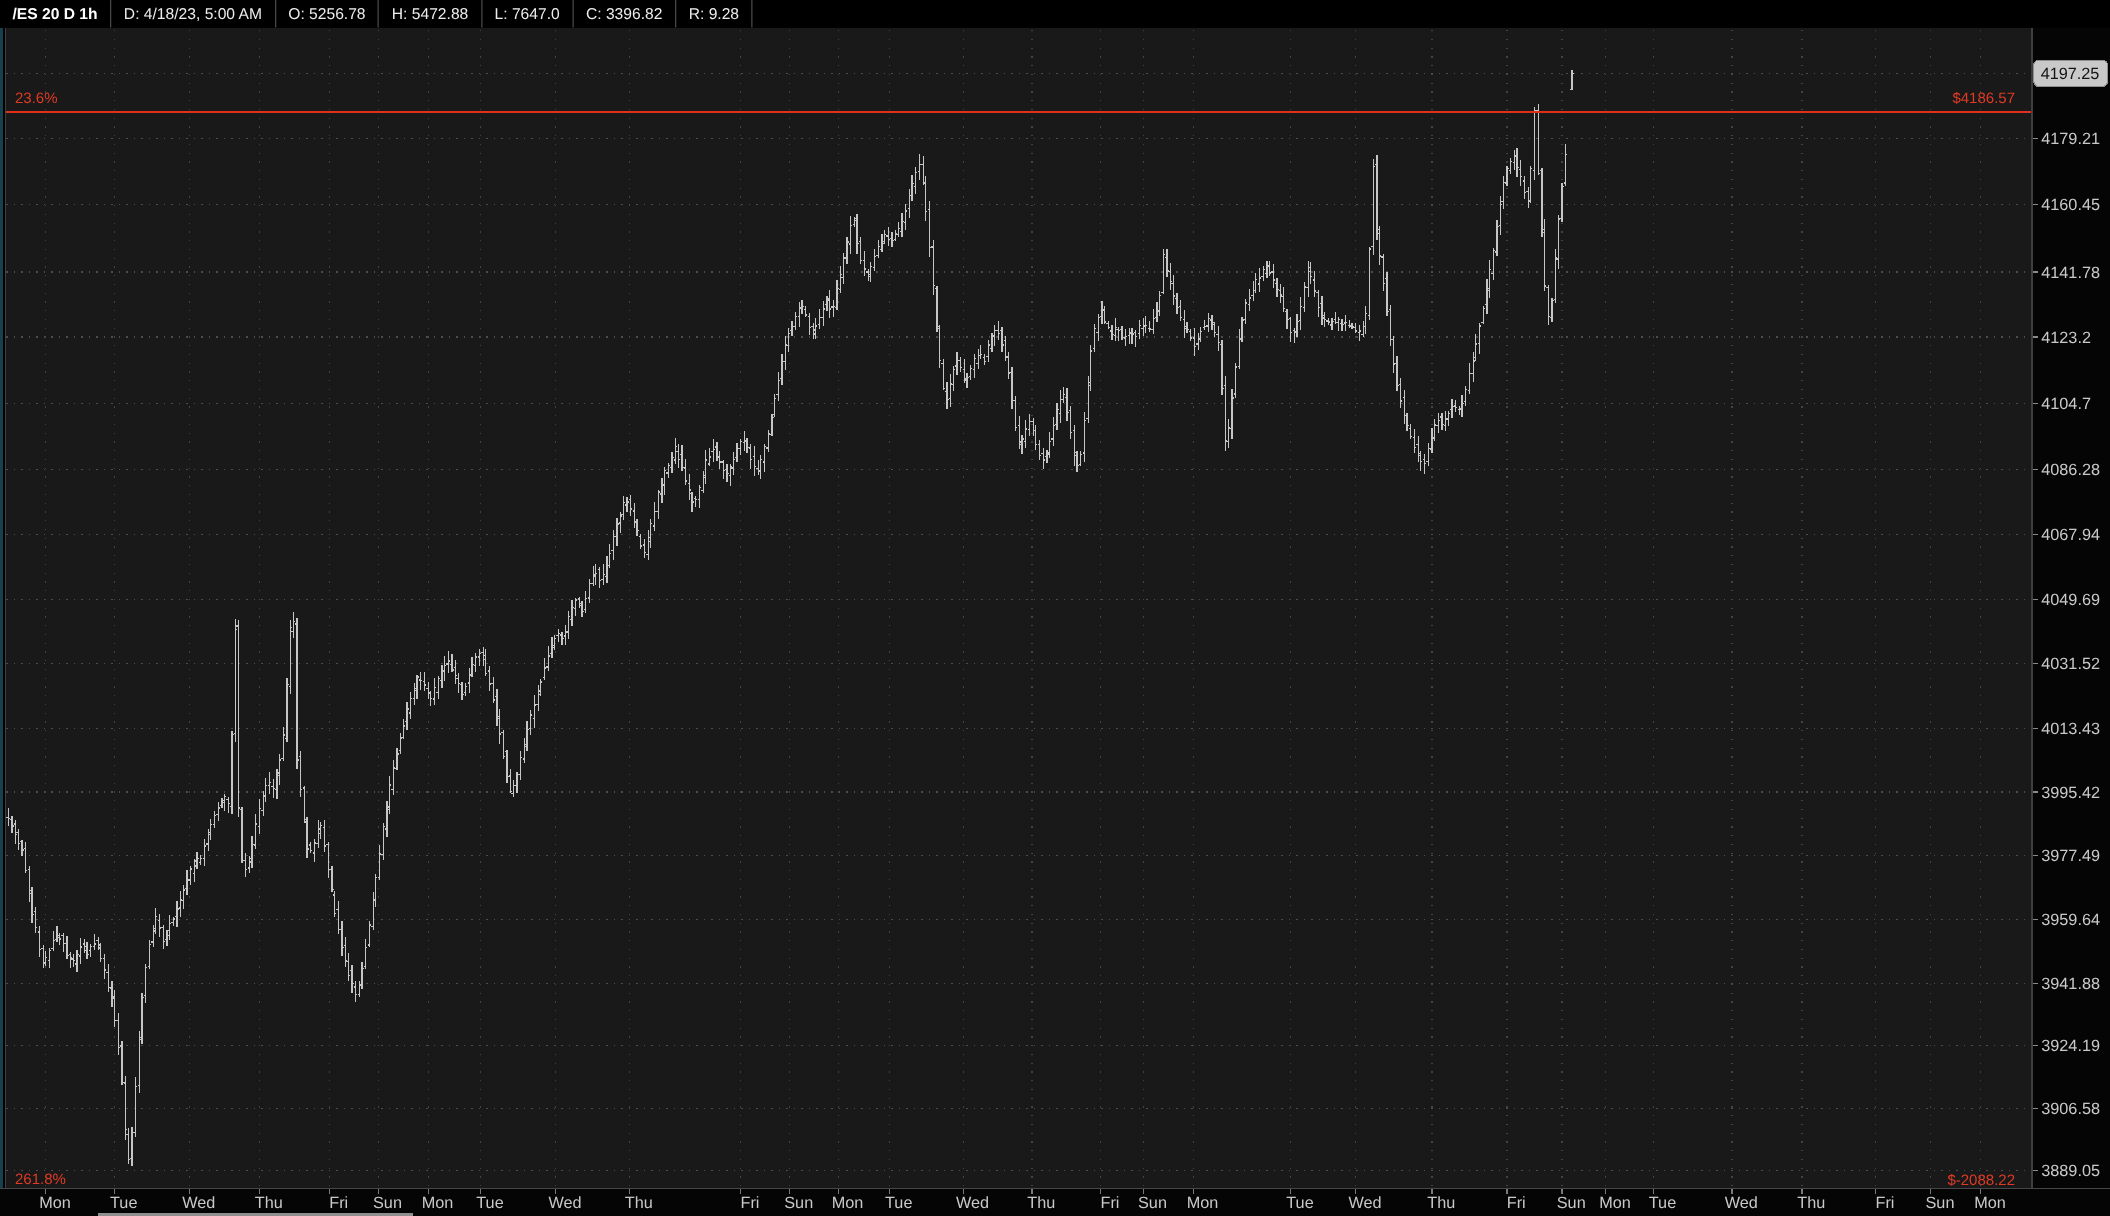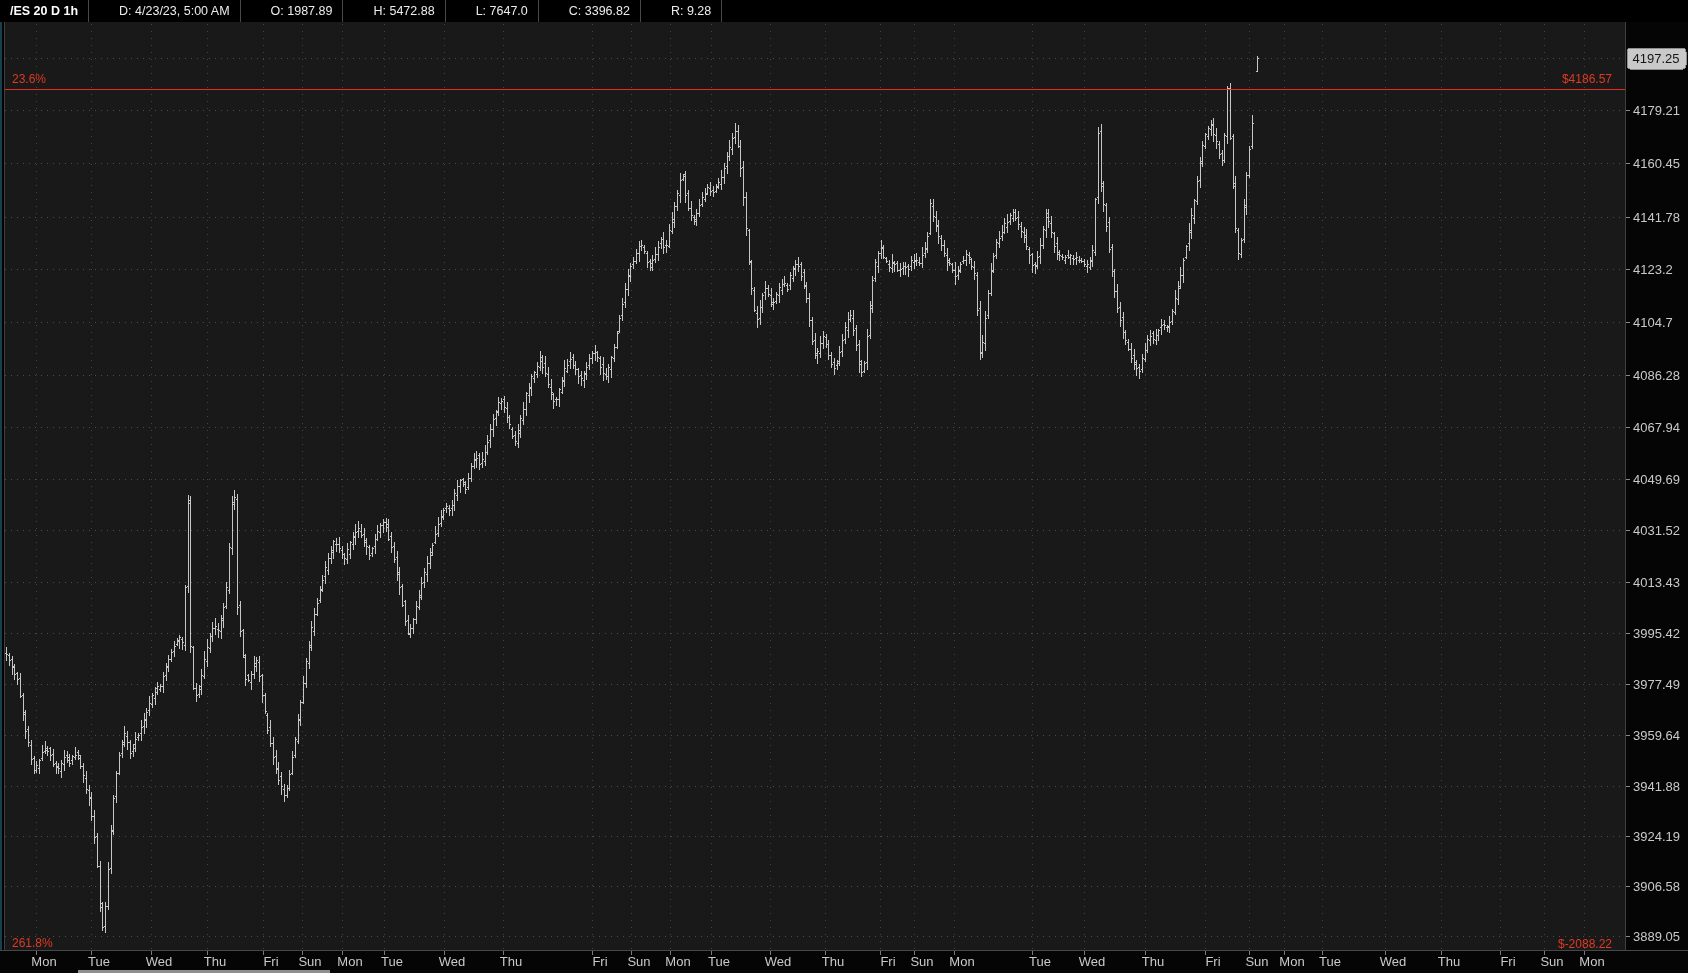--- a/index.html
+++ b/index.html
@@ -5,41 +5,41 @@
   * { margin:0; padding:0; box-sizing:border-box; }
   html,body { background:#000; }
   #root {
     position:relative; width:1688px; height:973px; overflow:hidden;
     background:#050505; font-family:"Liberation Sans", sans-serif;
   }
   
   .header {
     position:absolute; left:0; top:0; width:1688px; height:22px;
     background:#000; display:flex; align-items:flex-start; color:#ececec;
-    font-size:12.5px; line-height:22px; white-space:nowrap;gap:20px;
+    font-size:12.5px; line-height:22px; white-space:nowrap;
   }
   .header .seg { padding:0 10px; border-right:1px solid #484848; }
   .header .sym { font-weight:bold; color:#fff; }
   
   .alert-ic {
     position:absolute; left:9px; top:24px; width:15px; height:15px;
     background:#b9b9b9; border-radius:50%; color:#1a1a1a; font-weight:bold;
     font-size:11px; text-align:center; line-height:15px;
   }
   svg text { font-family:"Liberation Sans", sans-serif; }
 </style>
 </head>
 <body>
 
 <div id="root">
 
   <div class="header">
     <span class="seg sym">/ES 20 D 1h</span>
-    <span class="seg">D: 4/23/23, 5:00 AM</span>
-    <span class="seg">O: 1987.89</span>
+    <span class="seg">D: 4/18/23, 5:00 AM</span>
+    <span class="seg">O: 5256.78</span>
     <span class="seg">H: 5472.88</span>
     <span class="seg">L: 7647.0</span>
     <span class="seg">C: 3396.82</span>
     <span class="seg">R: 9.28</span>
   </div>
 
   <div class="alert-ic">!</div>
 
   <svg id="plot" width="1688" height="951" viewBox="0 22 1688 951" style="position:absolute;left:0;top:22px;" shape-rendering="crispEdges">
 

